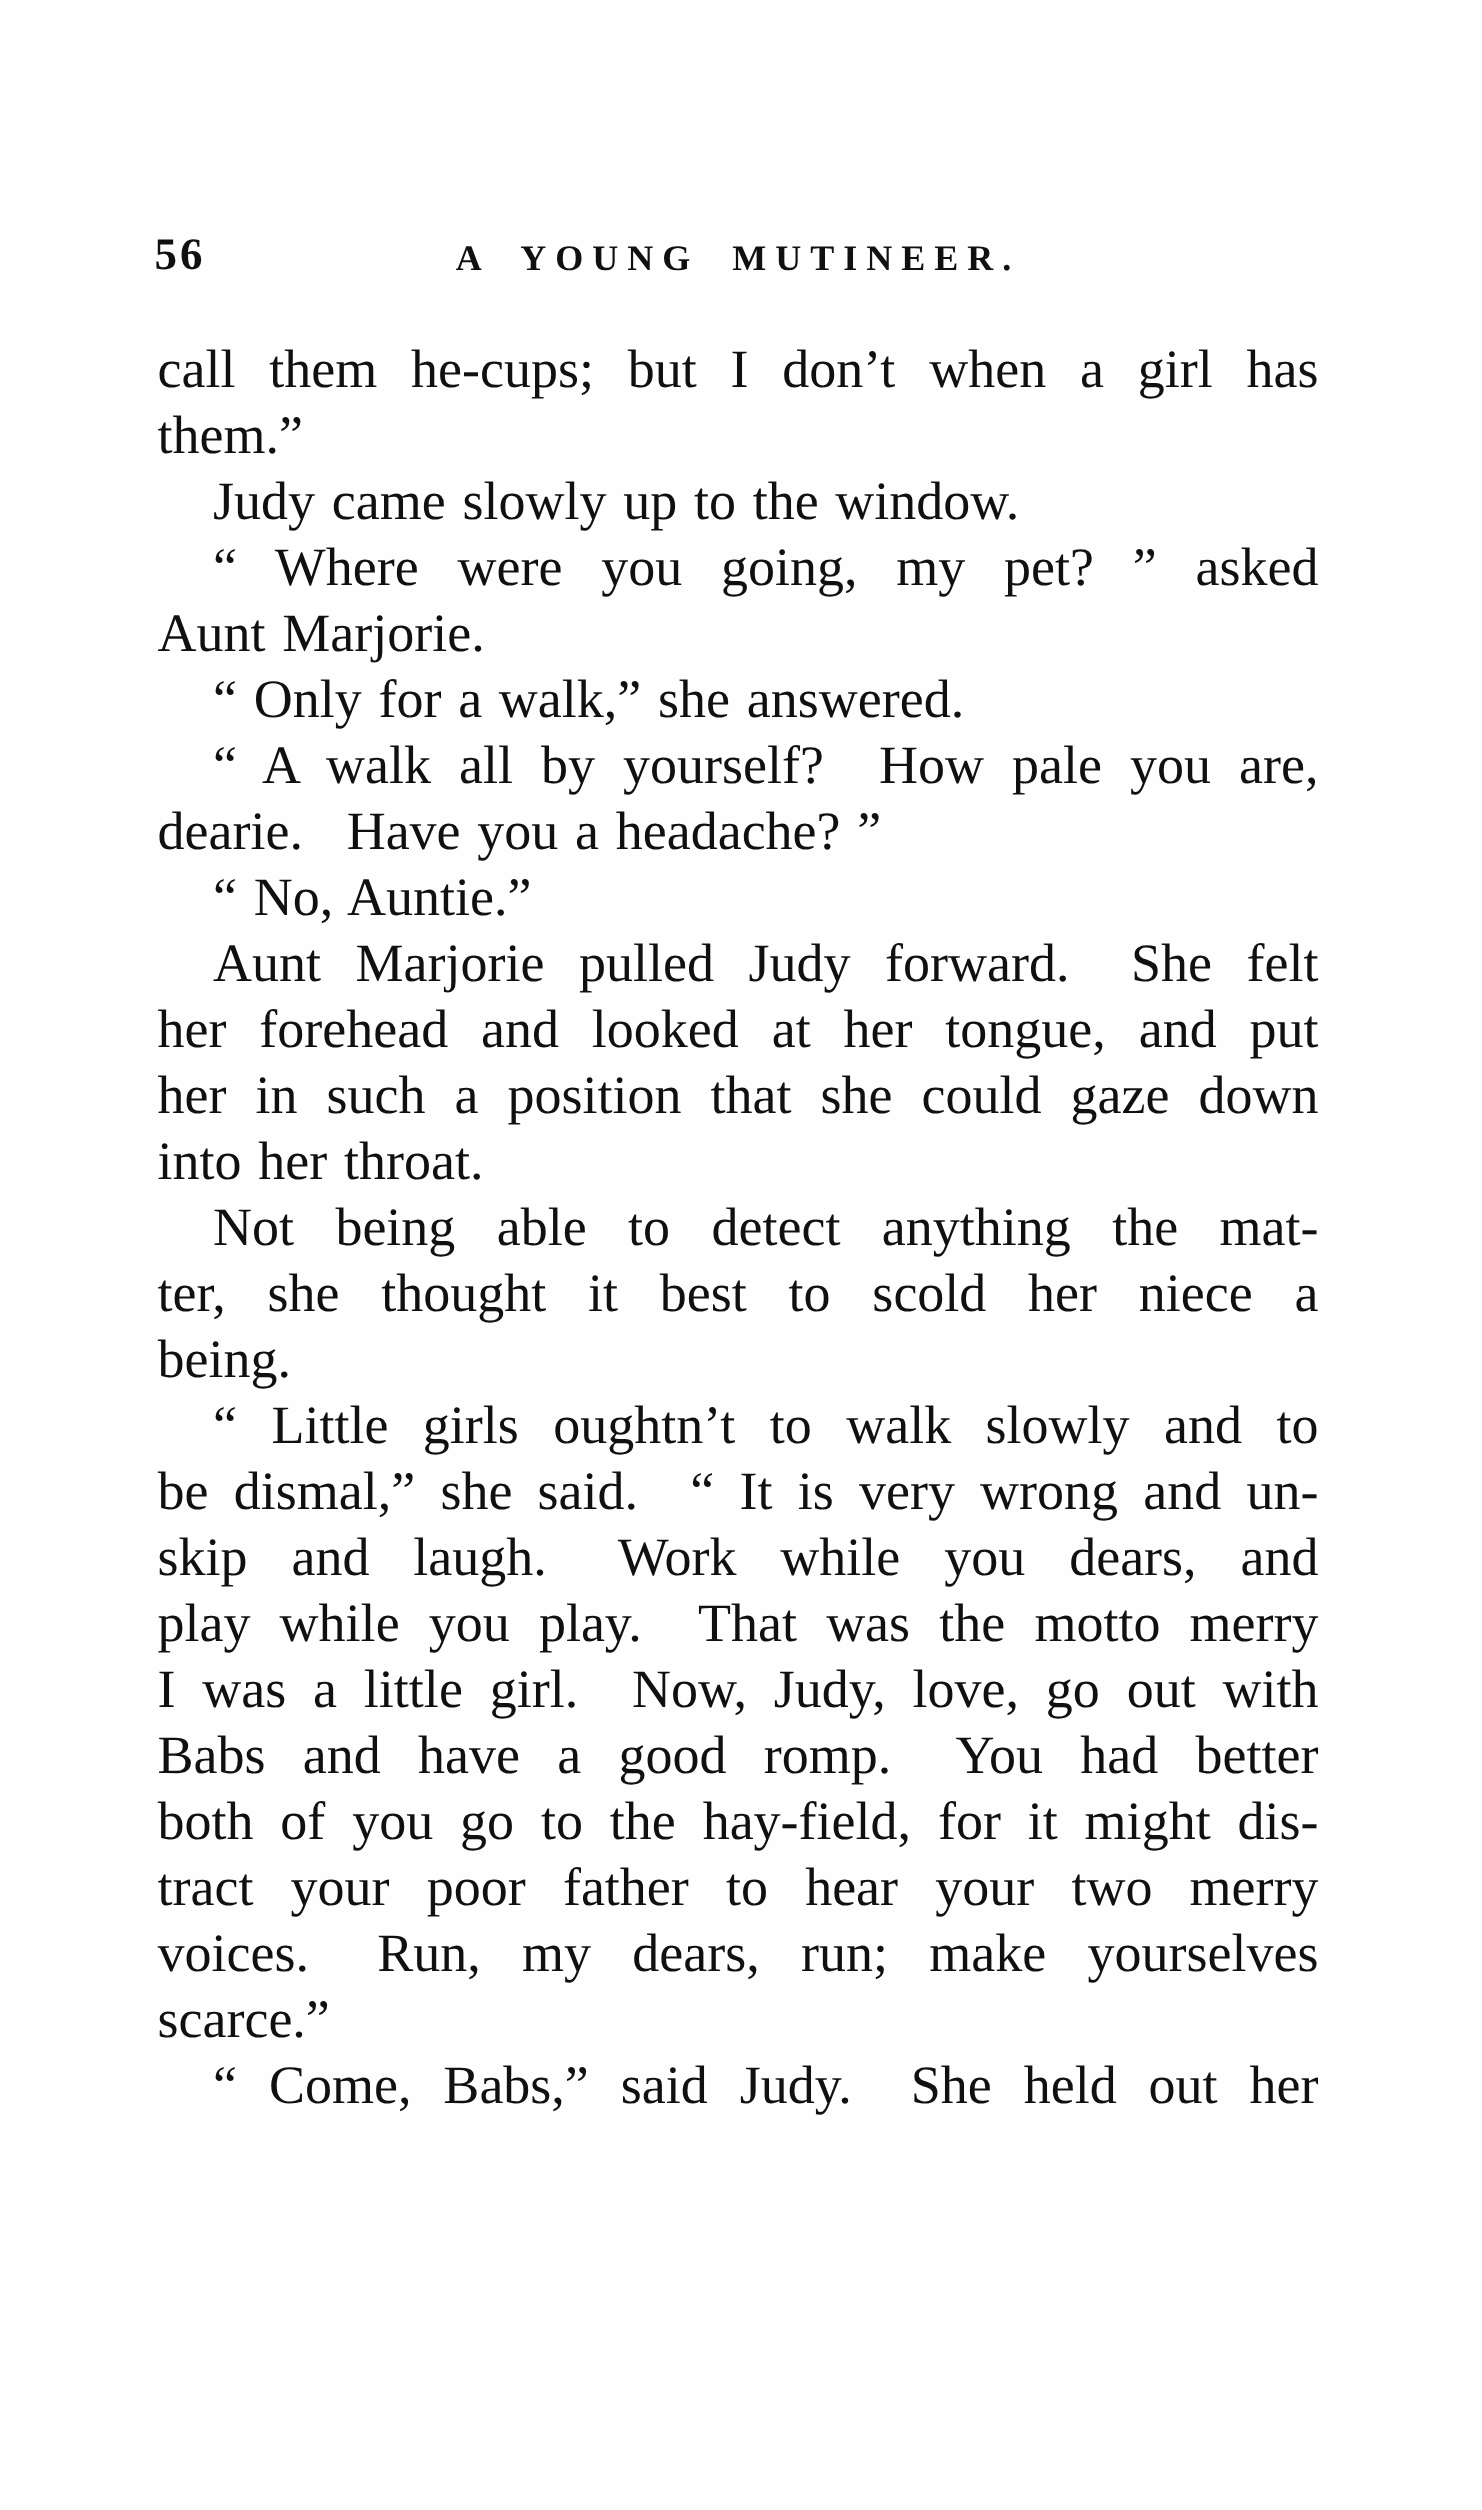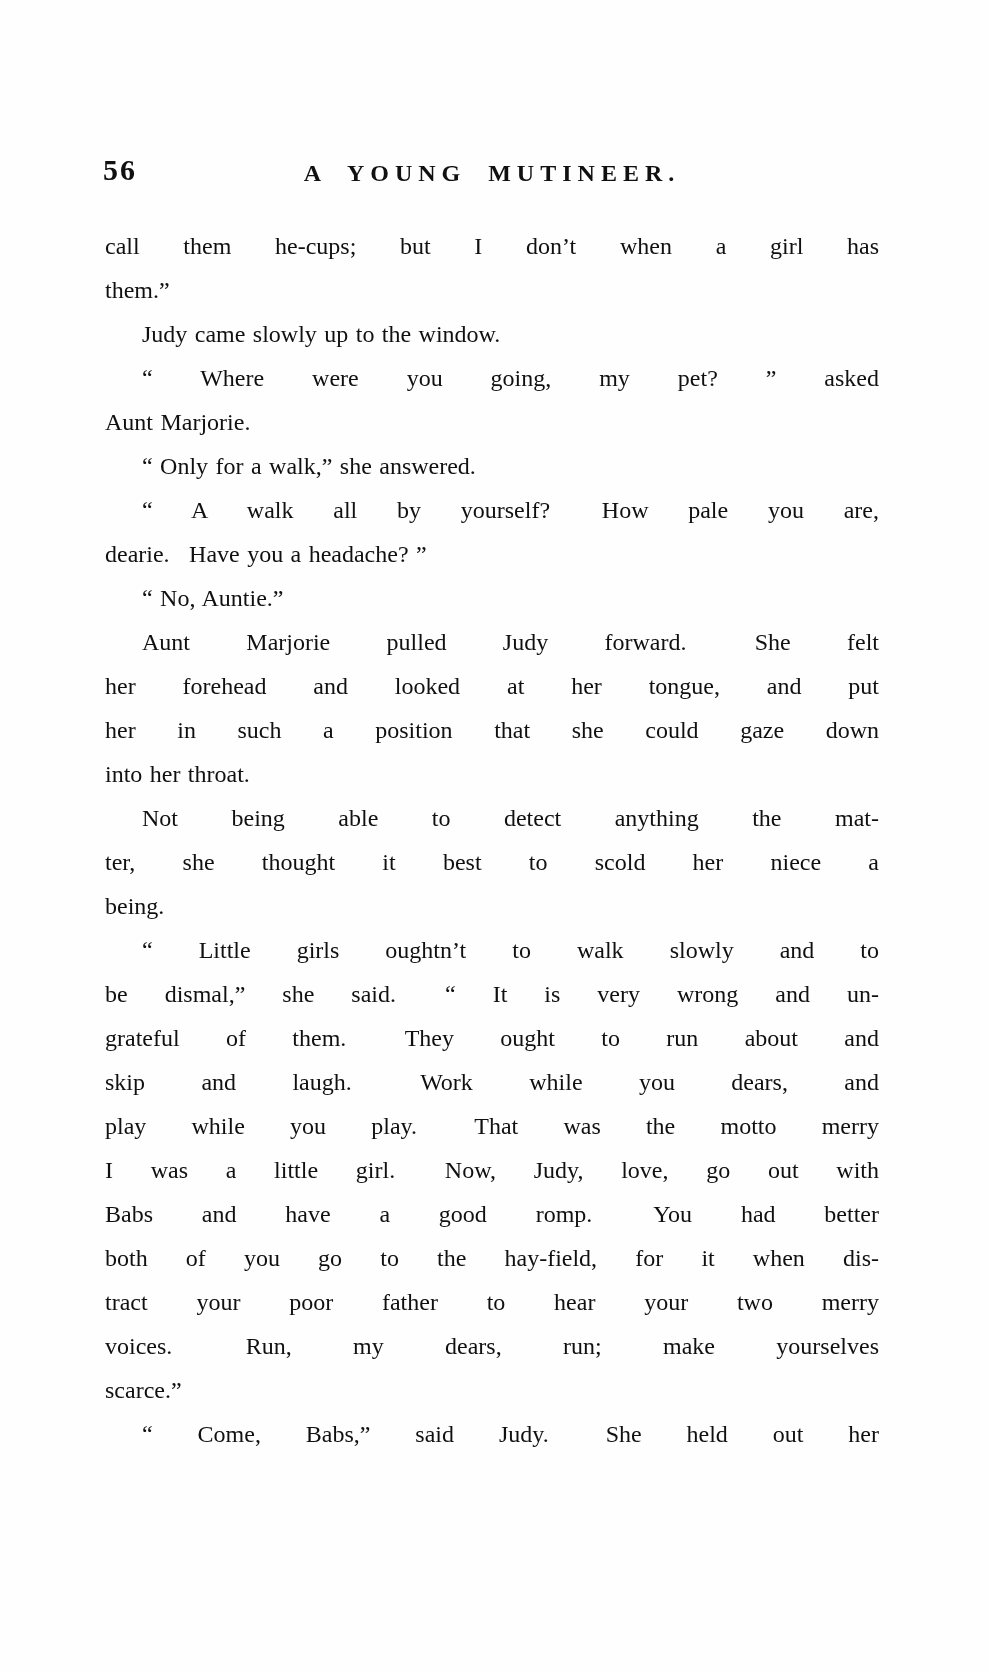--- a/index.html
+++ b/index.html
@@ -37,21 +37,21 @@
     word-spacing: 10px;
     white-space: nowrap;
   }
   .textblock {
     position: absolute;
     left: 105px;
     top: 224px;
     width: 774px;
   }
   .line {
-    font-size: 24px;
+    font-size: 36px;
     line-height: 44px;
     height: 44px;
     overflow: hidden;
     word-spacing: 0.06em;
     white-space: normal;
   }
   .line.just {
     text-align: justify;
     text-align-last: justify;
   }
@@ -79,24 +79,23 @@
       <div class="line indent">“ No, Auntie.”</div>
       <div class="line indent just">Aunt Marjorie pulled Judy forward.  She felt</div>
       <div class="line just">her forehead and looked at her tongue, and put</div>
       <div class="line just">her in such a position that she could gaze down</div>
       <div class="line">into her throat.</div>
       <div class="line indent just">Not being able to detect anything the mat-</div>
       <div class="line just">ter, she thought it best to scold her niece a</div>
       <div class="line">being.</div>
       <div class="line indent just">“ Little girls oughtn’t to walk slowly and to</div>
       <div class="line just">be dismal,” she said.  “ It is very wrong and un-</div>
-      <div class="line just">grateful of them.  They ought to run about and</div>
       <div class="line just">skip and laugh.  Work while you dears, and</div>
       <div class="line just">play while you play.  That was the motto merry</div>
       <div class="line just">I was a little girl.  Now, Judy, love, go out with</div>
       <div class="line just">Babs and have a good romp.  You had better</div>
-      <div class="line just">both of you go to the hay-field, for it when dis-</div>
+      <div class="line just">both of you go to the hay-field, for it might dis-</div>
       <div class="line just">tract your poor father to hear your two merry</div>
       <div class="line just">voices.  Run, my dears, run; make yourselves</div>
       <div class="line">scarce.”</div>
       <div class="line indent just">“ Come, Babs,” said Judy.  She held out her</div>
     </div>
 </div>
 
 </body></html>

